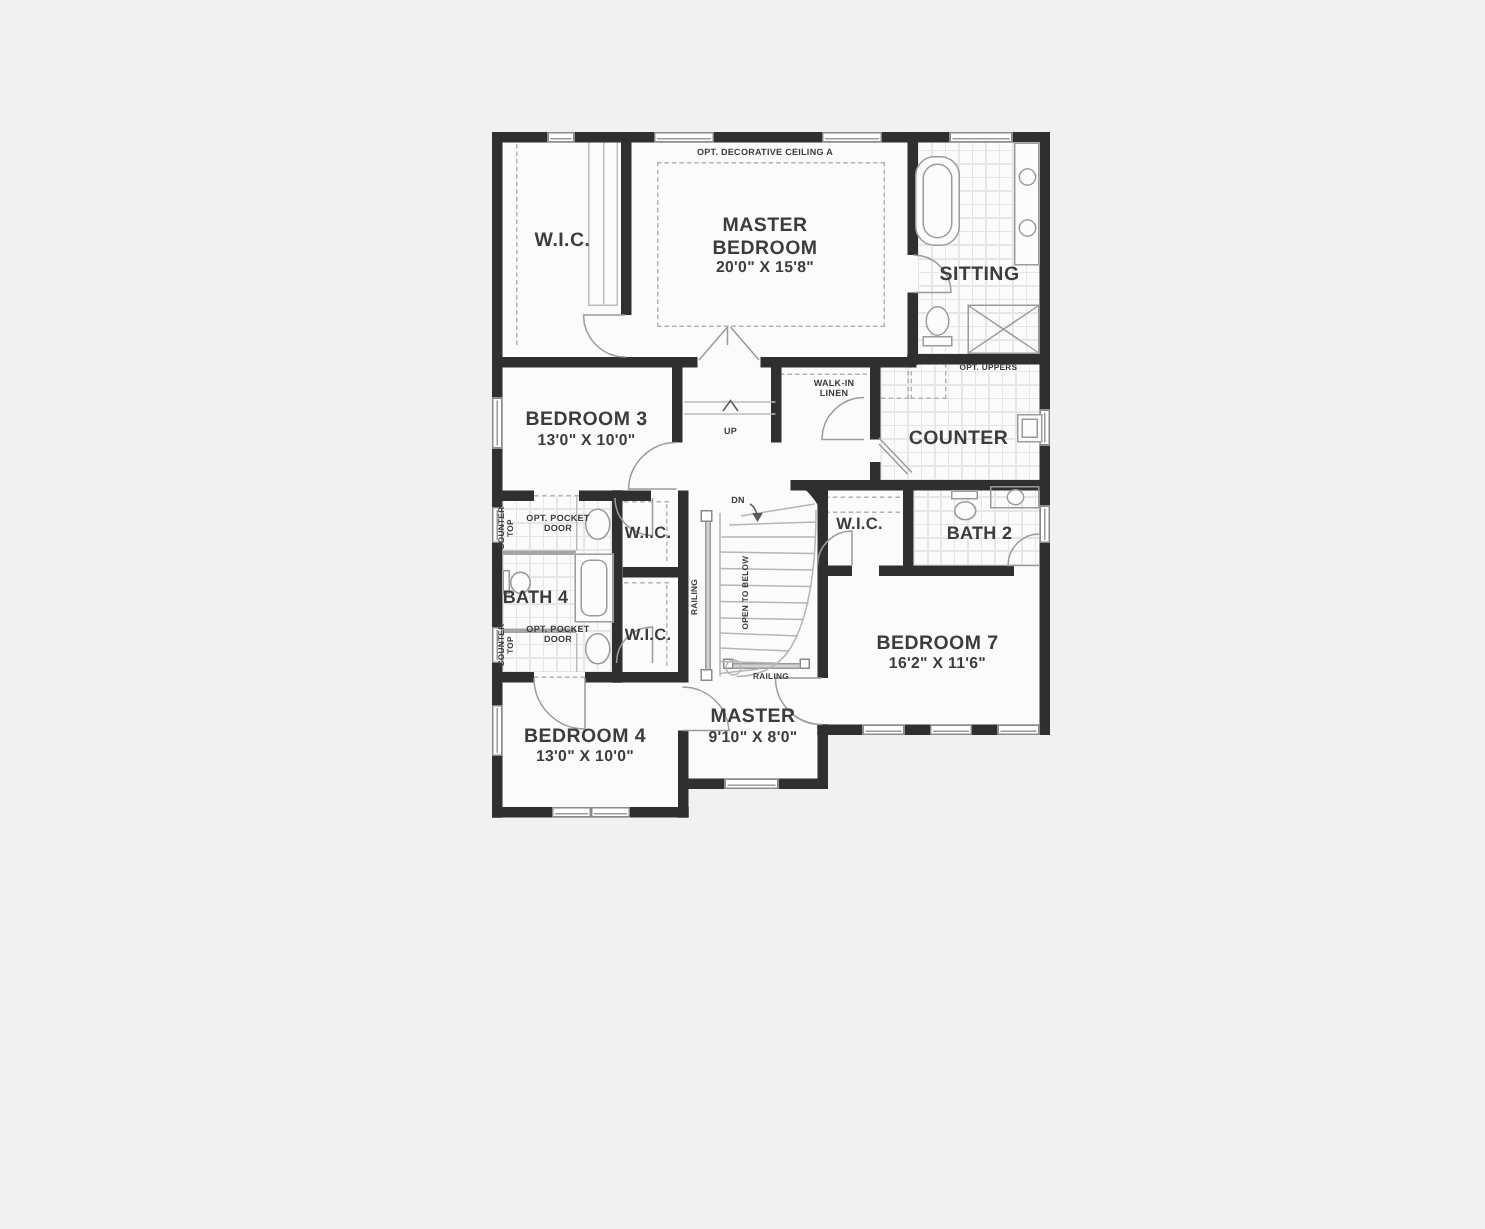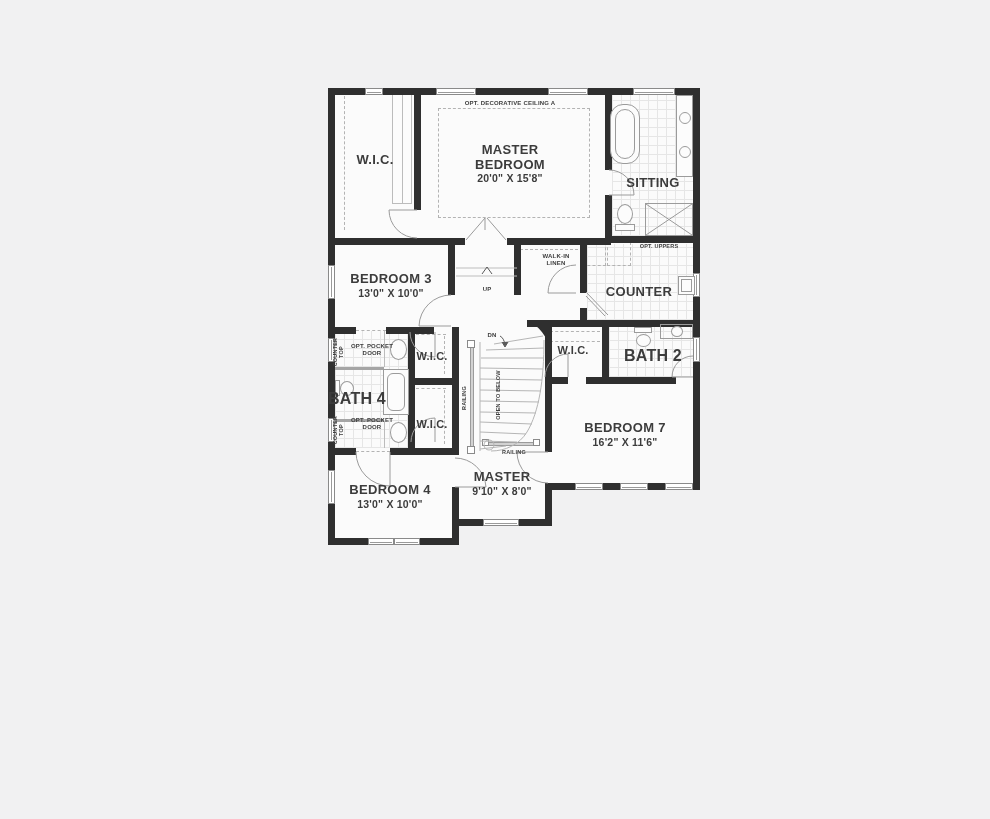--- a/index.html
+++ b/index.html
@@ -20,21 +20,21 @@
   .dash{position:absolute;border:1px dashed #b3b3b3;box-sizing:border-box}
   .dline-h{position:absolute;border-top:1px dashed #b3b3b3}
   .dline-v{position:absolute;border-left:1px dashed #b3b3b3}
   .rail{position:absolute;background:#d2d2d2;border:1px solid #9b9b9b;box-sizing:border-box}
   .post{position:absolute;background:#fff;border:1px solid #8a8a8a;box-sizing:border-box}
   .lbl{position:absolute;color:#3c3c3c;font-weight:bold;transform:translate(-50%,-50%);
        text-align:center;line-height:1.12;white-space:nowrap}
   .wrap{white-space:normal}
   .vert{transform:translate(-50%,-50%) rotate(-90deg)}
   .name{font-size:13px;letter-spacing:.3px}
-  .name-md{font-size:16px;letter-spacing:.2px}
+  .name-md{font-size:12px;letter-spacing:.2px}
   .name-sm{font-size:11px;letter-spacing:.2px}
   .dims{font-size:10.5px;margin-top:1px;letter-spacing:.2px}
   .note{font-size:6px;letter-spacing:.2px}
   .tiny{font-size:5.5px;letter-spacing:.2px}
   svg.overlay{position:absolute;left:0;top:0;pointer-events:none}
 </style>
 </head>
 <body>
 
 <div id="plan">

